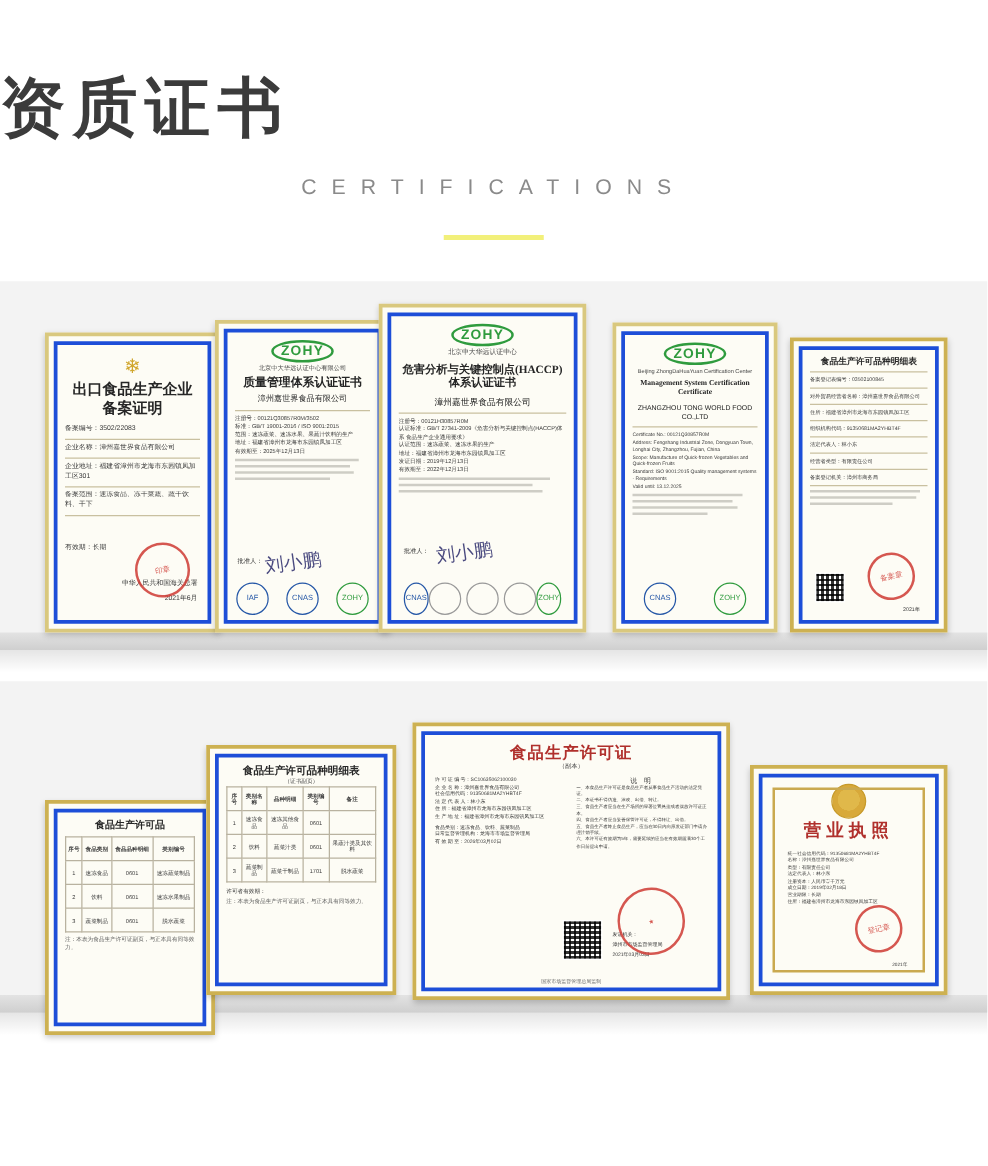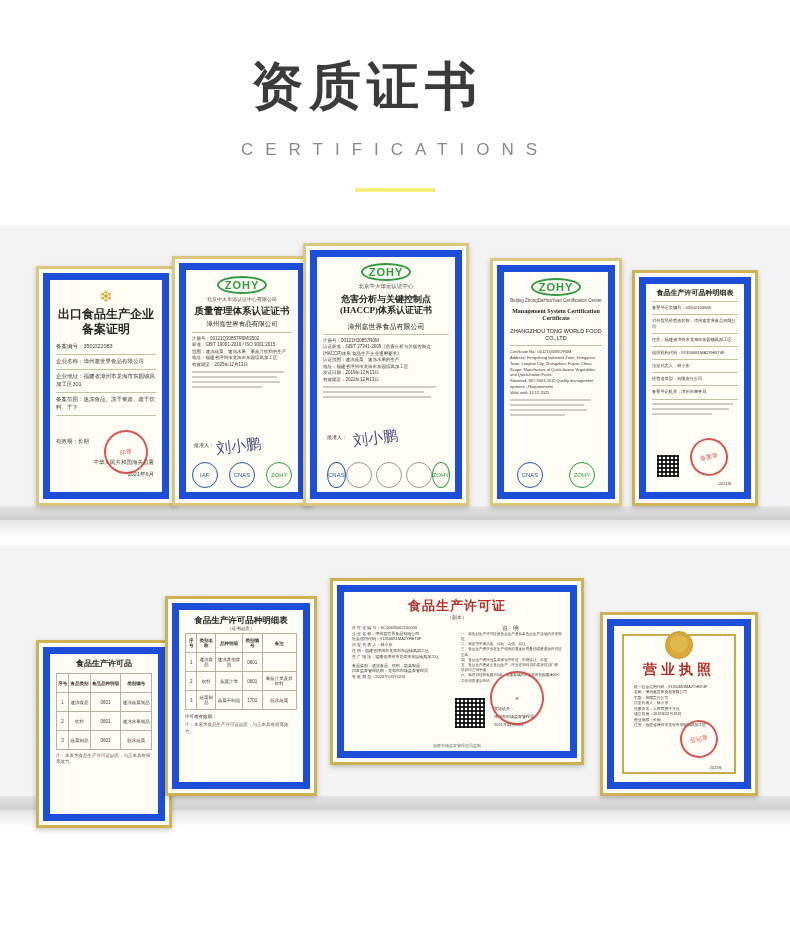--- a/index.html
+++ b/index.html
@@ -22,21 +22,21 @@
     top: 0; left: 0;
     width: 790px;
     height: 225px;
     background: #ffffff;
   }
   .title-cn {
     position: absolute;
     top: 52px;
     left: 0;
     width: 734px;
-    text-align: center;
+    text-align: left;
     font-size: 52px;
     letter-spacing: 6px;
     font-weight: bold;
     color: #3b3b3b;
     font-family: "Liberation Serif", serif;
   }
   .title-en {
     position: absolute;
     top: 140px;
     left: 0;
@@ -89,21 +89,21 @@
     position: absolute;
     background: #fdfcf5;
     border: 3px solid #d9c87e;
     box-shadow: 0 2px 5px rgba(0,0,0,.22);
     box-sizing: border-box;
     overflow: hidden;
   }
   .cert .inner {
     position: absolute;
     inset: 4px;
-    border: 7px solid #1d4ed8;
+    border: 3px solid #1d4ed8;
     box-sizing: border-box;
     padding: 5px 6px;
     overflow: hidden;
   }
   .cert.gold2 { border-color: #cdb152; }
   .cert.tall { z-index: 6; }
 
   .c-title {
     text-align: center;
     font-family: "Liberation Serif", serif;
@@ -471,21 +471,21 @@
           <td>1701</td>
           <td>脱水蔬菜</td>
         </tr>
       </tbody>
     </table>
     <div style="font-size:4.5px; margin-top:4px;">许可者有效期：</div>
     <div class="tbl-note">注：本表为食品生产许可证副页，与正本具有同等效力。</div>
   </div>
 </div>
 
-<div class="cert tall gold2" style="left:330px; top:578px; width:254px; height:187px;">
+<div class="cert tall gold2" style="left:330px; top:578px; width:254px; height:222px;">
   <div class="inner" style="padding:6px 8px;">
     <div class="c-title" style="font-size:13px; color:#b0302c; letter-spacing:1px;">食品生产许可证</div>
     <div class="c-sub" style="font-size:5px; margin-bottom:4px;">（副本）</div>
 
     <div style="display:flex; gap:8px;">
       <div style="width:50%;">
         <div class="c-line" style="font-size:4px; white-space:normal;">许 可 证 编 号：SC10635062100030</div>
         <div class="c-line" style="font-size:4px; white-space:normal;">企 业 名 称：漳州嘉世界食品有限公司</div>
         <div class="c-line" style="font-size:4px; white-space:normal;">社会信用代码：91350681MA2YHBT4F</div>
         <div class="c-line" style="font-size:4px; white-space:normal;">法 定 代 表 人：林小东</div>

